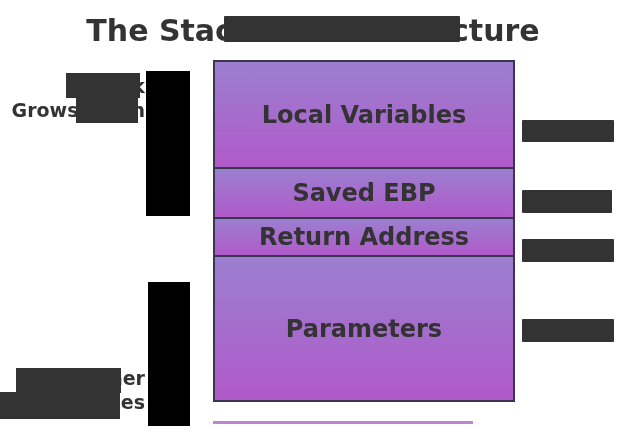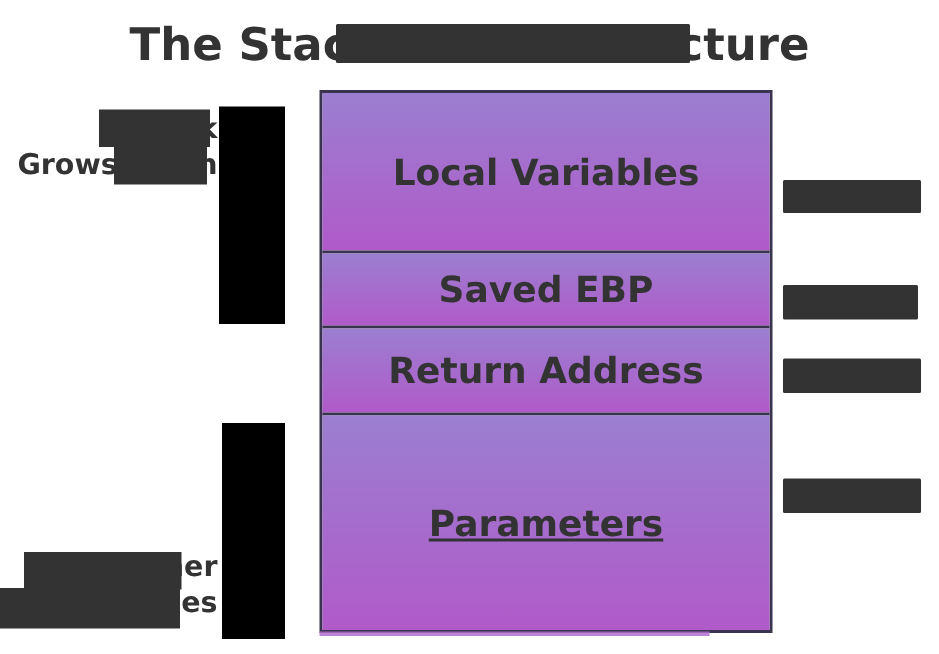--- a/index.html
+++ b/index.html
@@ -66,22 +66,22 @@
     justify-content: center;
     color: #333333;
     font-size: 24px;
     font-weight: bold;
     border-bottom: 2px solid #3a3450;
     background-image: linear-gradient(to bottom, #9b7fd0 0%, #b05ac9 100%);
   }
   .seg:last-child { border-bottom: none; }
   .seg-locals    { height: 107px; }
   .seg-ebp       { height: 50px; text-align: right;  }
-  .seg-ret       { height: 58px; text-align: center;  }
-  .seg-params    { height: 143px; text-decoration: underline; }
+  .seg-ret       { height: 38px; text-align: center;  }
+  .seg-params    { height: 143px; }
 
   
   .frame-shadow {
     position: absolute;
     left: 213px;
     top: 421px;
     width: 260px;
     height: 3px;
     background: #b070cd;
     opacity: .85;

